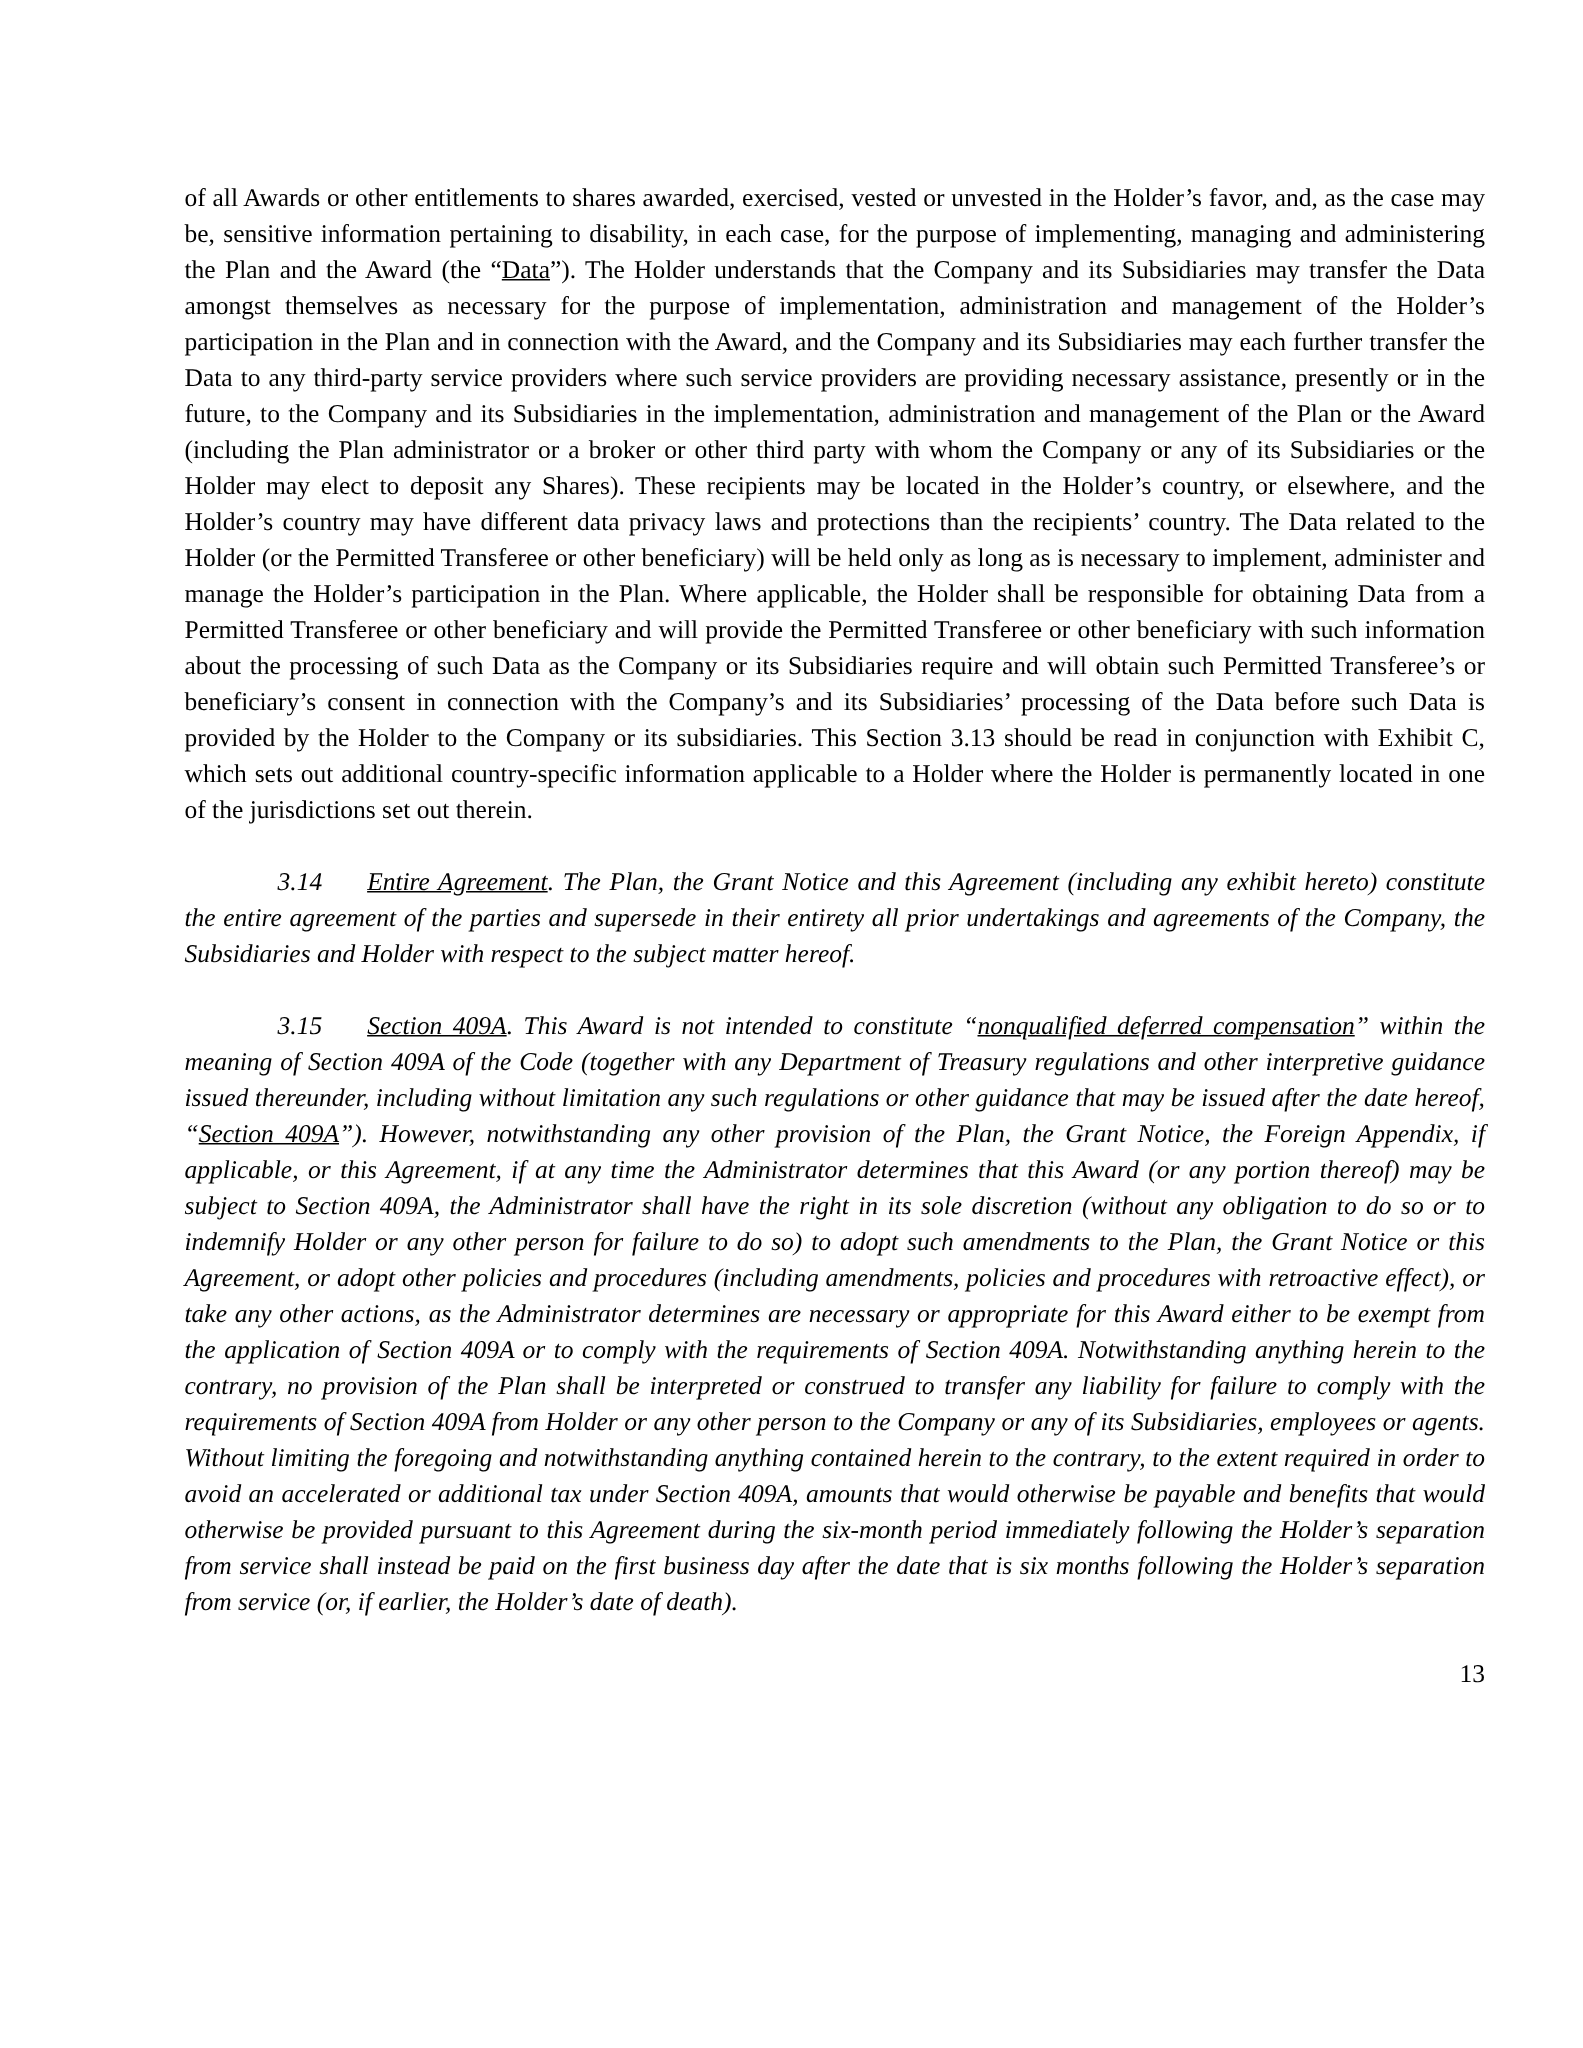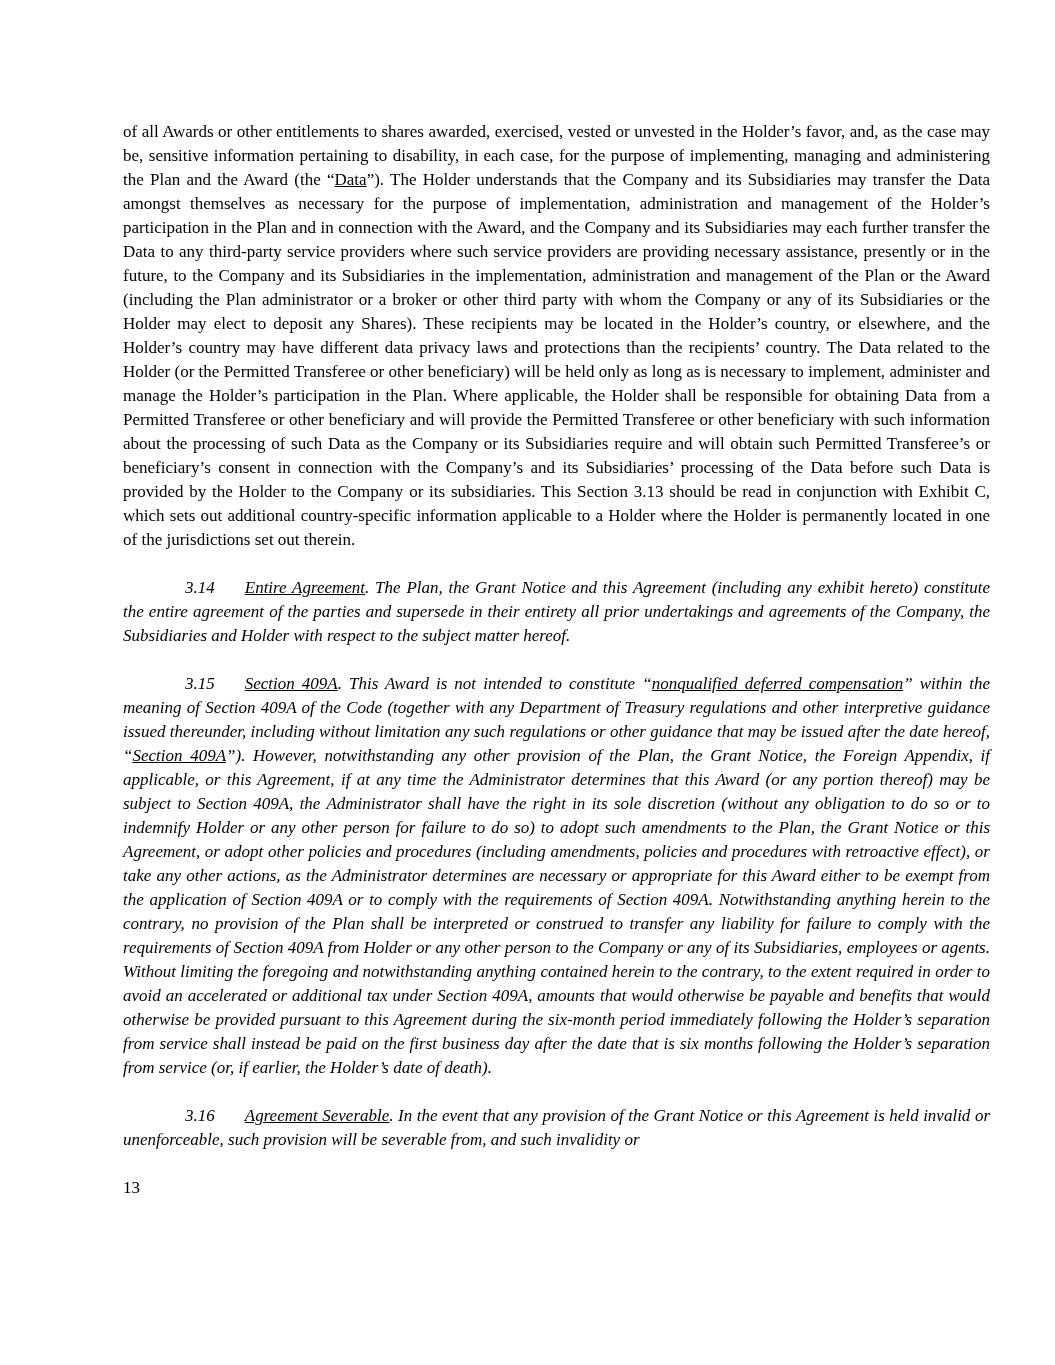--- a/index.html
+++ b/index.html
@@ -16,28 +16,27 @@
     background: #ffffff;
   }
   .para {
     margin: 0 0 24px 0;
     text-align: justify;
   }
   .para.indent { text-indent: 62px; font-style: italic; }
   .u { text-decoration: underline; }
   .tab { display: inline-block; width: 30px; }
   .page-number {
-    text-align: left;
+    text-align: right;
     margin-top: 0;
   }
 </style>
 </head>
 <body>
 
 <div class="page">
   <div class="content">
       <p class="para"><span class="">of all Awards or other entitlements to shares awarded, exercised, vested or unvested in the Holder’s favor, and, as the case may be, sensitive information pertaining to disability, in each case, for the purpose of implementing, managing and administering the Plan and the Award (the “</span><span class="u">Data</span><span class="">”). The Holder understands that the Company and its Subsidiaries may transfer the Data amongst themselves as necessary for the purpose of implementation, administration and management of the Holder’s participation in the Plan and in connection with the Award, and the Company and its Subsidiaries may each further transfer the Data to any third-party service providers where such service providers are providing necessary assistance, presently or in the future, to the Company and its Subsidiaries in the implementation, administration and management of the Plan or the Award (including the Plan administrator or a broker or other third party with whom the Company or any of its Subsidiaries or the Holder may elect to deposit any Shares). These recipients may be located in the Holder’s country, or elsewhere, and the Holder’s country may have different data privacy laws and protections than the recipients’ country. The Data related to the Holder (or the Permitted Transferee or other beneficiary) will be held only as long as is necessary to implement, administer and manage the Holder’s participation in the Plan. Where applicable, the Holder shall be responsible for obtaining Data from a Permitted Transferee or other beneficiary and will provide the Permitted Transferee or other beneficiary with such information about the processing of such Data as the Company or its Subsidiaries require and will obtain such Permitted Transferee’s or beneficiary’s consent in connection with the Company’s and its Subsidiaries’ processing of the Data before such Data is provided by the Holder to the Company or its subsidiaries. This Section 3.13 should be read in conjunction with Exhibit C, which sets out additional country-specific information applicable to a Holder where the Holder is permanently located in one of the jurisdictions set out therein.</span></p>
       <p class="para indent"><span class="">3.14</span><span class="tab"></span><span class="u">Entire Agreement</span><span class="">. The Plan, the Grant Notice and this Agreement (including any exhibit hereto) constitute the entire agreement of the parties and supersede in their entirety all prior undertakings and agreements of the Company, the Subsidiaries and Holder with respect to the subject matter hereof.</span></p>
       <p class="para indent"><span class="">3.15</span><span class="tab"></span><span class="u">Section 409A</span><span class="">. This Award is not intended to constitute “</span><span class="u">nonqualified deferred compensation</span><span class="">” within the meaning of Section 409A of the Code (together with any Department of Treasury regulations and other interpretive guidance issued thereunder, including without limitation any such regulations or other guidance that may be issued after the date hereof, “</span><span class="u">Section 409A</span><span class="">”). However, notwithstanding any other provision of the Plan, the Grant Notice, the Foreign Appendix, if applicable, or this Agreement, if at any time the Administrator determines that this Award (or any portion thereof) may be subject to Section 409A, the Administrator shall have the right in its sole discretion (without any obligation to do so or to indemnify Holder or any other person for failure to do so) to adopt such amendments to the Plan, the Grant Notice or this Agreement, or adopt other policies and procedures (including amendments, policies and procedures with retroactive effect), or take any other actions, as the Administrator determines are necessary or appropriate for this Award either to be exempt from the application of Section 409A or to comply with the requirements of Section 409A. Notwithstanding anything herein to the contrary, no provision of the Plan shall be interpreted or construed to transfer any liability for failure to comply with the requirements of Section 409A from Holder or any other person to the Company or any of its Subsidiaries, employees or agents. Without limiting the foregoing and notwithstanding anything contained herein to the contrary, to the extent required in order to avoid an accelerated or additional tax under Section 409A, amounts that would otherwise be payable and benefits that would otherwise be provided pursuant to this Agreement during the six-month period immediately following the Holder’s separation from service shall instead be paid on the first business day after the date that is six months following the Holder’s separation from service (or, if earlier, the Holder’s date of death).</span></p>
-      <p class="para indent"><span class="">3.16</span><span class="tab"></span><span class="u">Agreement Severable</span><span class="">. In the event that any provision of the Grant Notice or this Agreement is held invalid or unenforceable, such provision will be severable from, and such invalidity or</span></p>
     </div>
   <div class="page-number">13</div>
 </div>
 
 </body></html>

